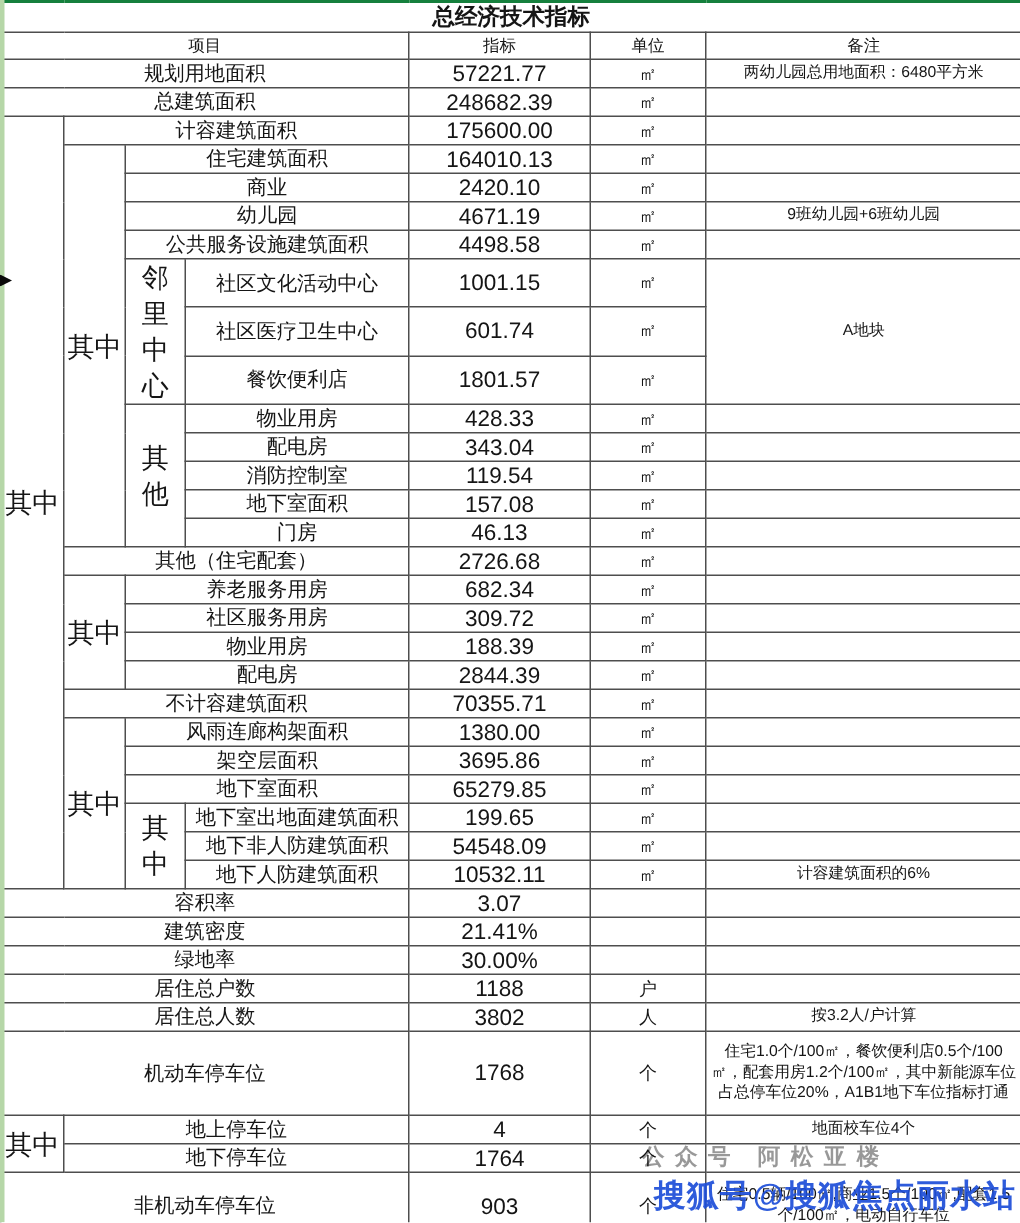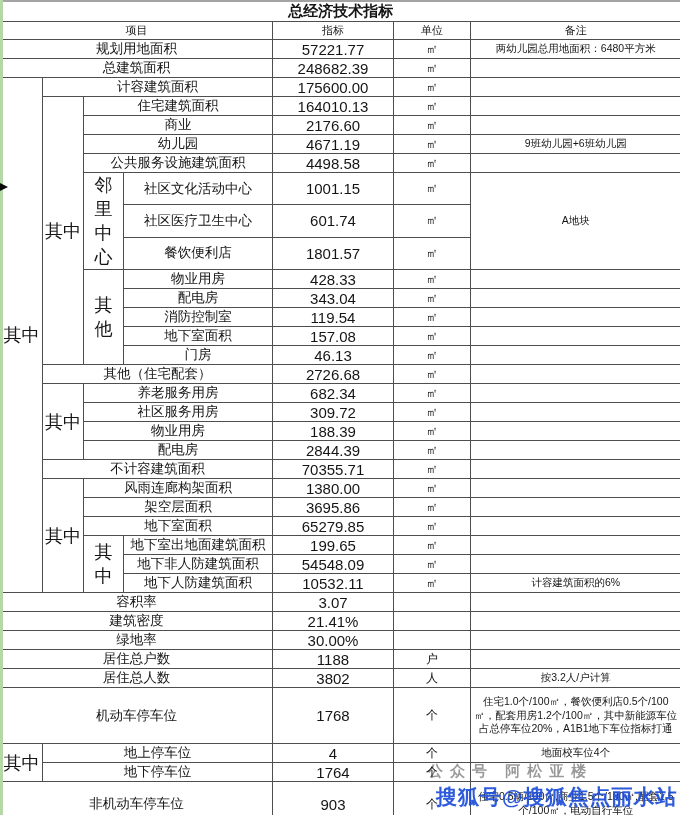--- a/index.html
+++ b/index.html
@@ -6,21 +6,21 @@
   .page{position:relative;width:680px;height:815px;background:#fff;overflow:hidden;
         font-family:"Liberation Sans","DejaVu Sans",sans-serif;color:#151515;}
   table{border-collapse:collapse;table-layout:fixed;width:680px;}
   td{border:1.5px solid #4e4e4e;text-align:center;vertical-align:middle;
      padding:0 2px;overflow:hidden;}
   tr{height:18px;}
   tr.r-title{height:19px;}
   tr.r-head{height:18px;}
   tr.h3a{height:56px;}
   tr.h3b{height:45px;}
-  .title-cell{font-weight:bold;font-size:15px;border-right:none;border-top:2px solid #a3a3a3;}
+  .title-cell{font-weight:bold;font-size:15px;border-right:none;border-top:2px solid #15803d;}
   .head-cell{font-size:11px;}
   .lab{font-size:13.5px;}
   .grp{font-size:18px;}
   .val{font-size:15px;}
   .unit{font-size:12px;}
   .rem{font-size:10.5px;line-height:1.3;border-right:none;text-align:center;}
   .noR{border-right:none;}
   .edge-green{position:absolute;left:0;top:0;width:3px;height:815px;background:#b6d7a8;z-index:7;}
   .edge-tick{position:absolute;left:0;top:183px;width:8px;height:8px;background:#0a0a0a;
              clip-path:polygon(0 0,100% 50%,0 100%);z-index:8;}
@@ -82,21 +82,21 @@
     <tr>
       <td rowspan="12" class="grp">其中</td>
       <td colspan="2" class="lab">住宅建筑面积</td>
       <td class="val">164010.13</td>
       <td class="unit">㎡</td>
       <td class="rem"></td>
     </tr>
 
     <tr>
       <td colspan="2" class="lab">商业</td>
-      <td class="val">2176.60</td>
+      <td class="val">2420.10</td>
       <td class="unit">㎡</td>
       <td class="rem"></td>
     </tr>
 
     <tr>
       <td colspan="2" class="lab">幼儿园</td>
       <td class="val">4671.19</td>
       <td class="unit">㎡</td>
       <td class="rem">9班幼儿园+6班幼儿园</td>
     </tr>

